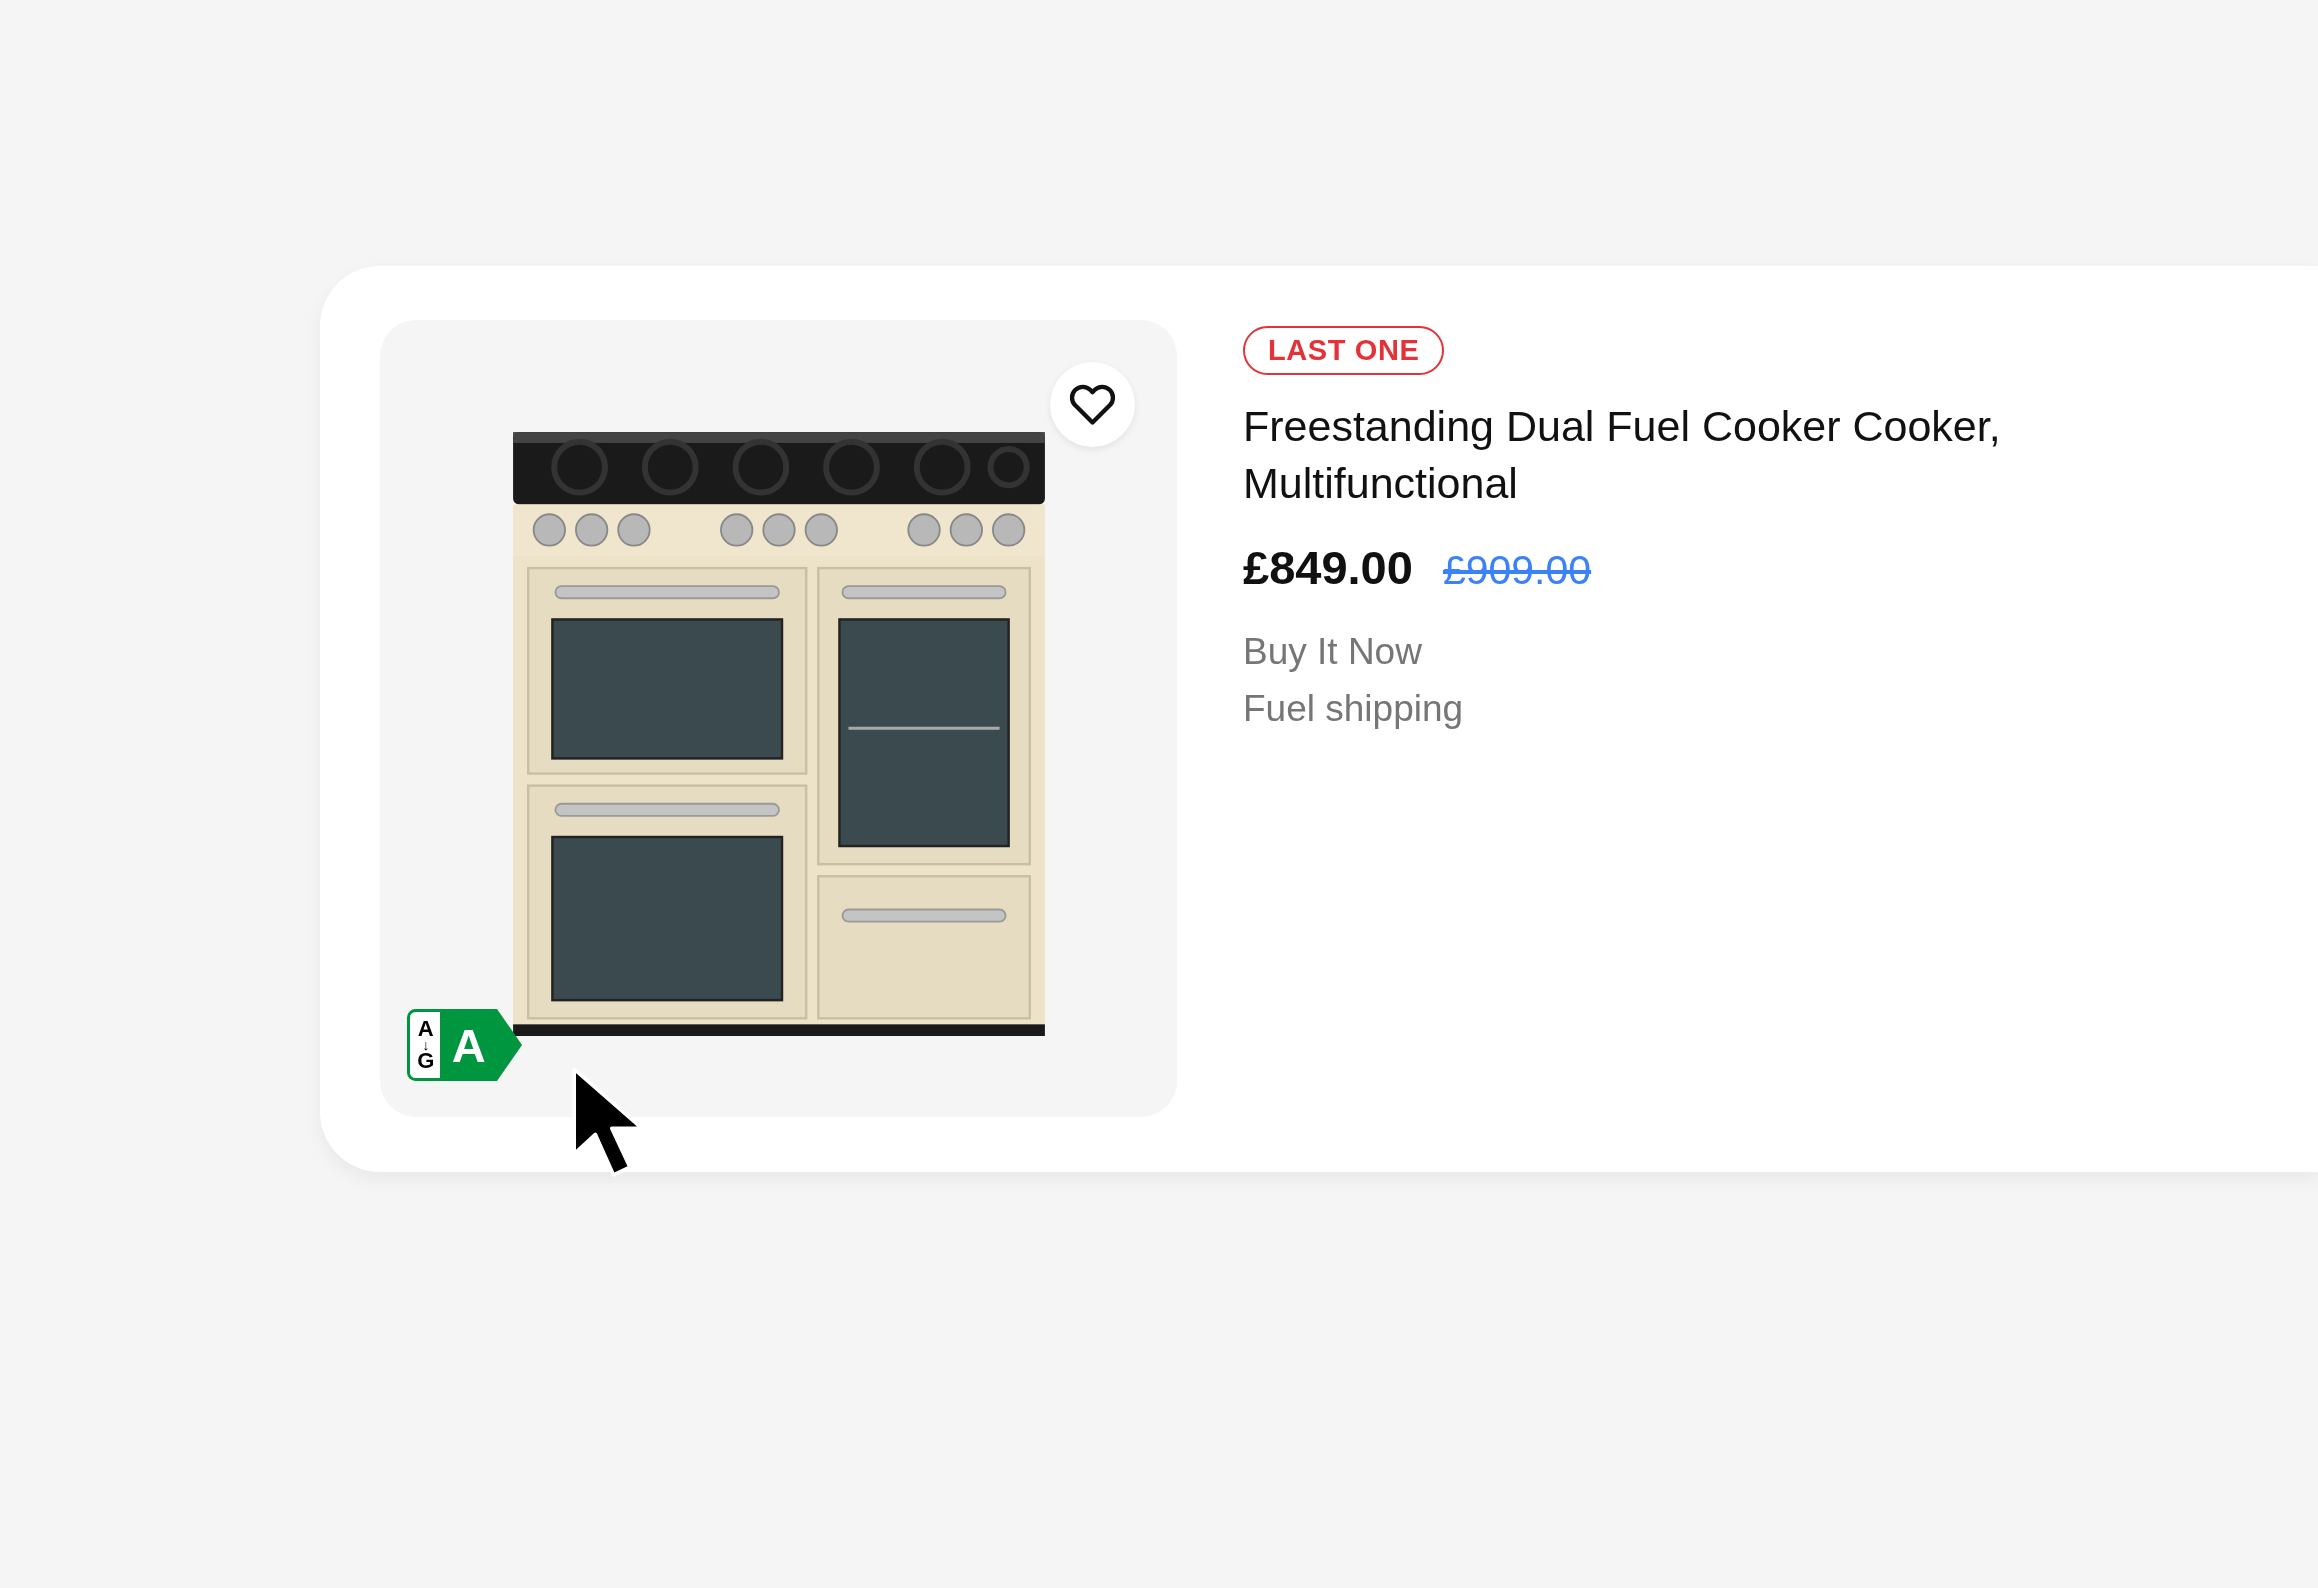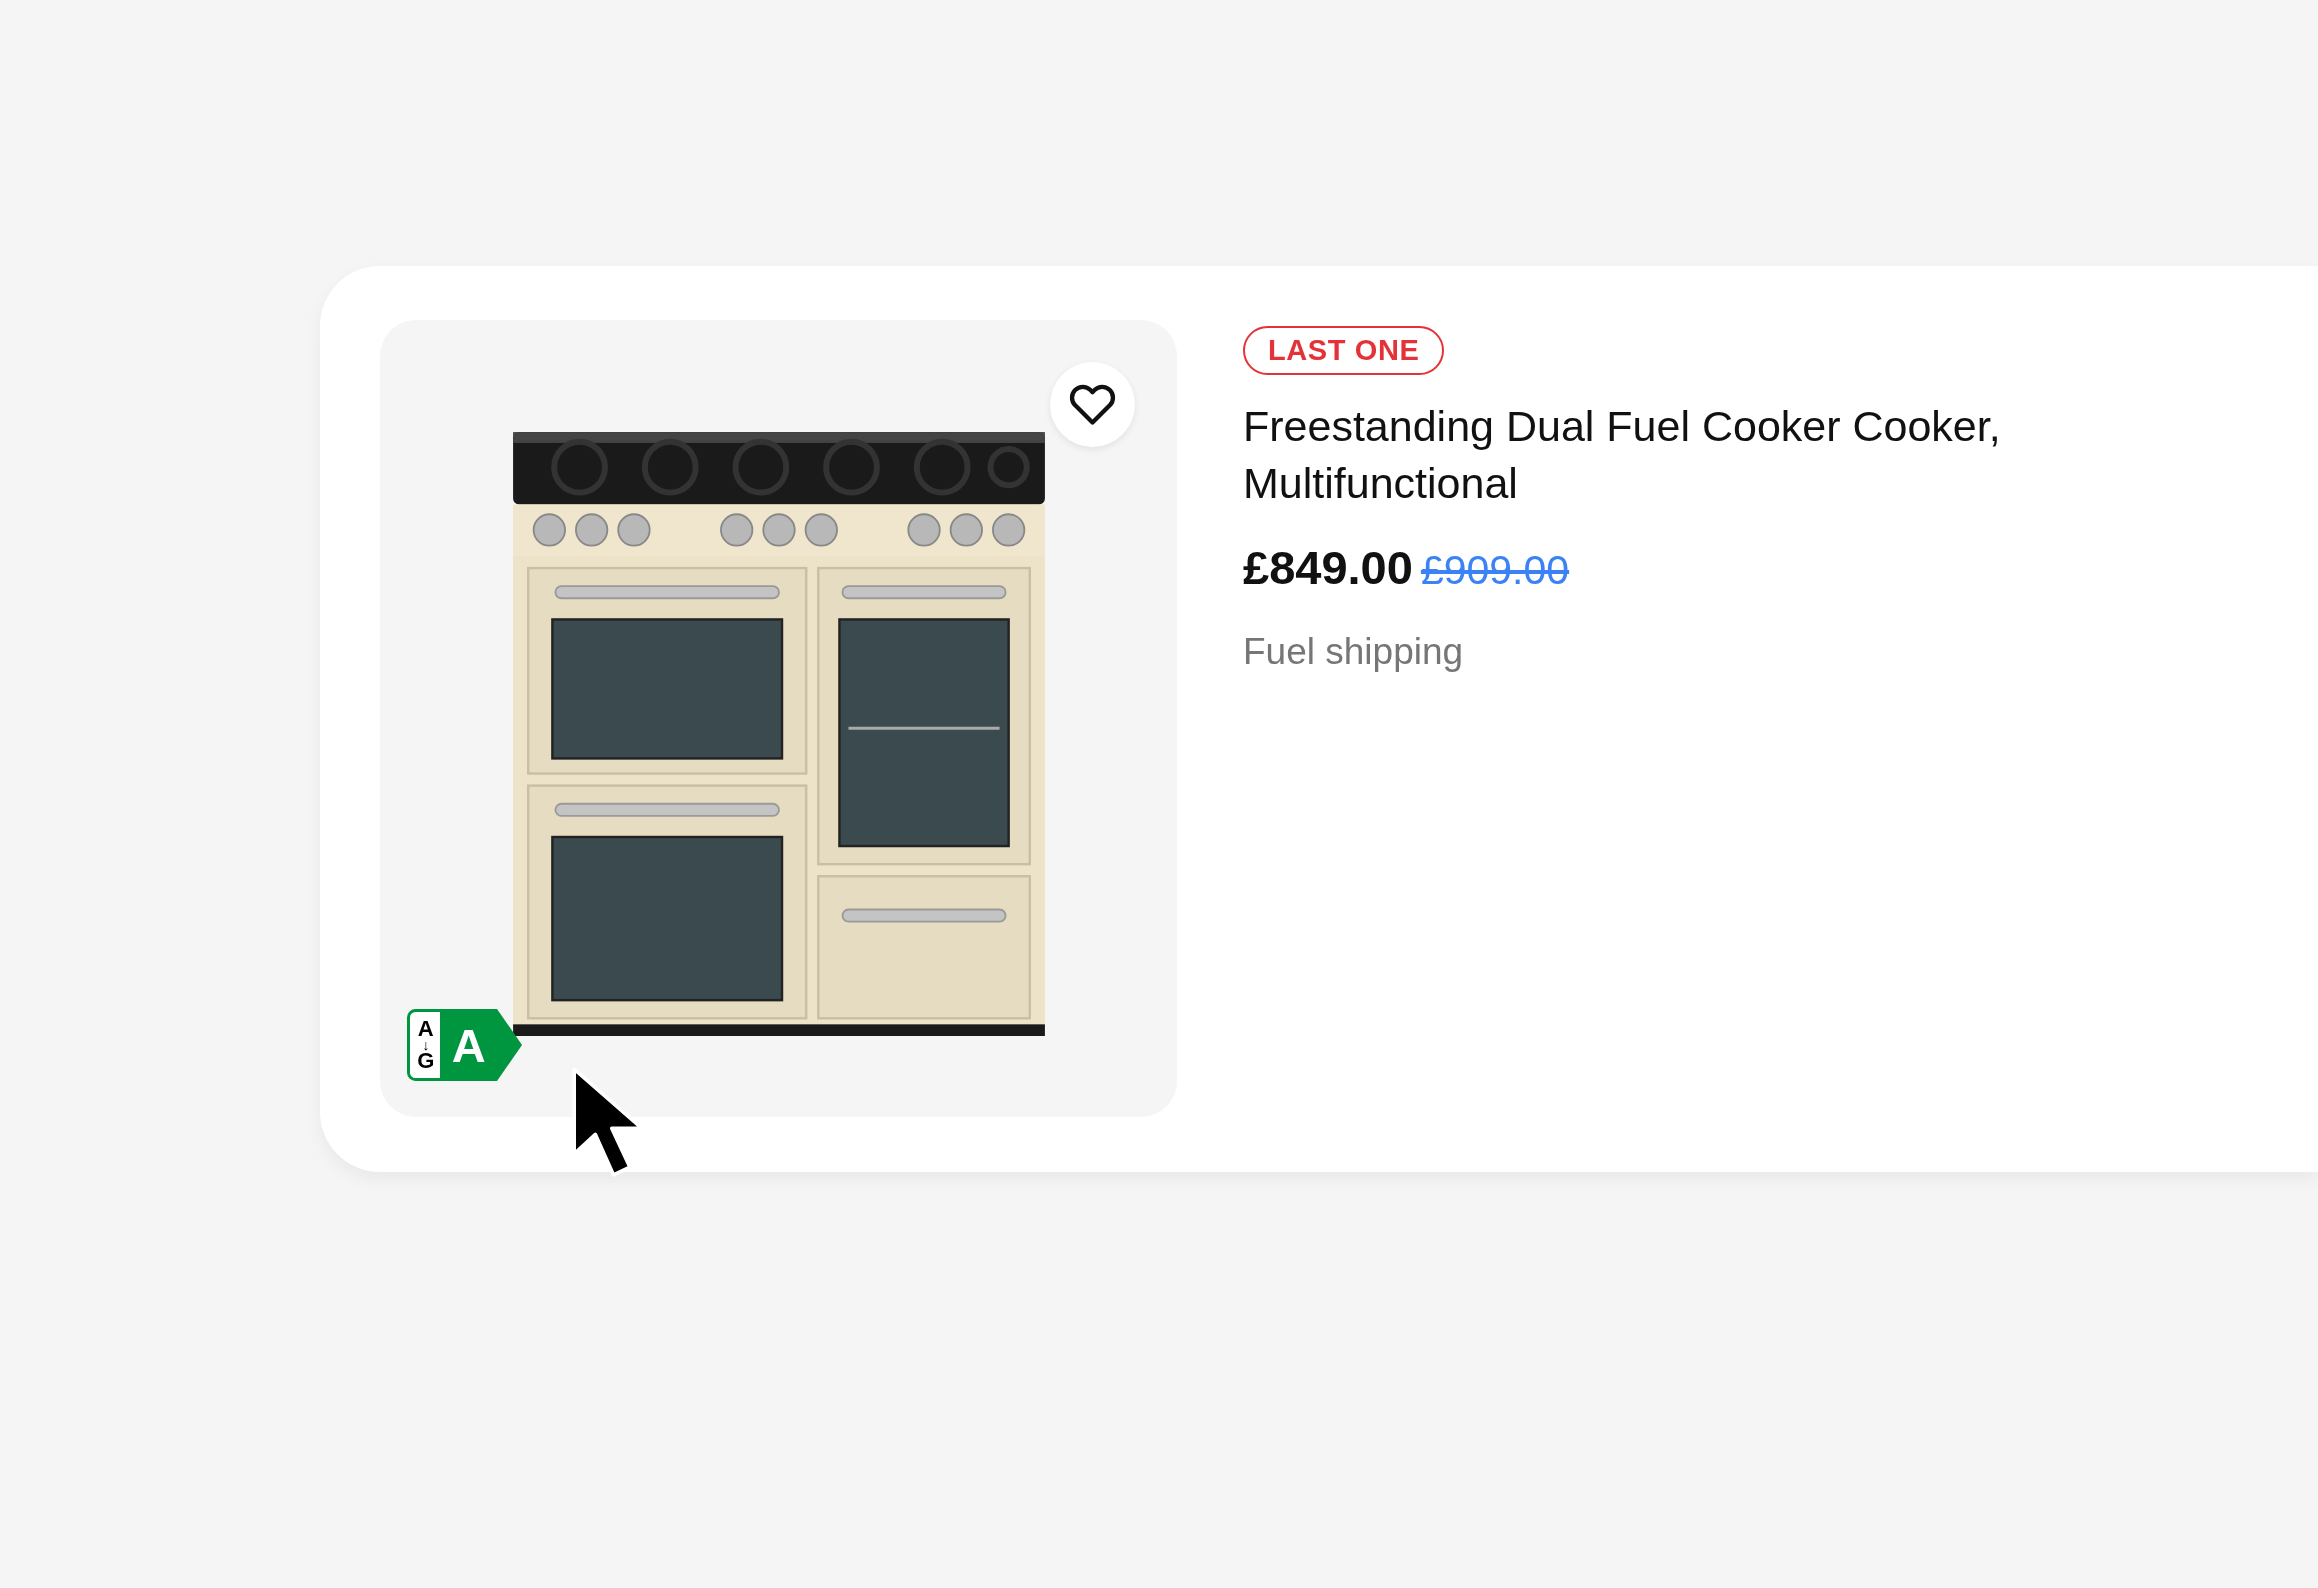--- a/index.html
+++ b/index.html
@@ -132,20 +132,21 @@
       font-size: 43px;
       font-weight: 400;
       color: #111;
       line-height: 1.32;
       margin-bottom: 28px;
       max-width: 785px;
     }
     .price-row {
       display: flex;
       align-items: baseline;
+      gap: 22px;
       margin-bottom: 28px;
     }
     .price {
       font-size: 47px;
       font-weight: 700;
       color: #111;
     }
     .old-price {
       font-size: 41px;
       color: #3b82f6;
@@ -230,20 +231,21 @@
 
   </div>
 
   <div class="details">
     <div class="pill">LAST ONE</div>
     <div class="title">Freestanding Dual Fuel Cooker Cooker, Multifunctional</div>
     <div class="price-row">
       <span class="price">£849.00</span>
       <span class="old-price">£909.00</span>
     </div>
+    <div class="meta">Buy It Now</div>
     <div class="meta">Fuel shipping</div>
   </div>
 
 </div>
 
 <svg class="cursor" viewBox="0 0 140 200">
   <path d="M10 10 L10 150 L45 118 L75 185 L102 172 L72 108 L122 108 Z" fill="#000" stroke="#fff" stroke-width="6" stroke-linejoin="round"></path>
 </svg>
 
 

